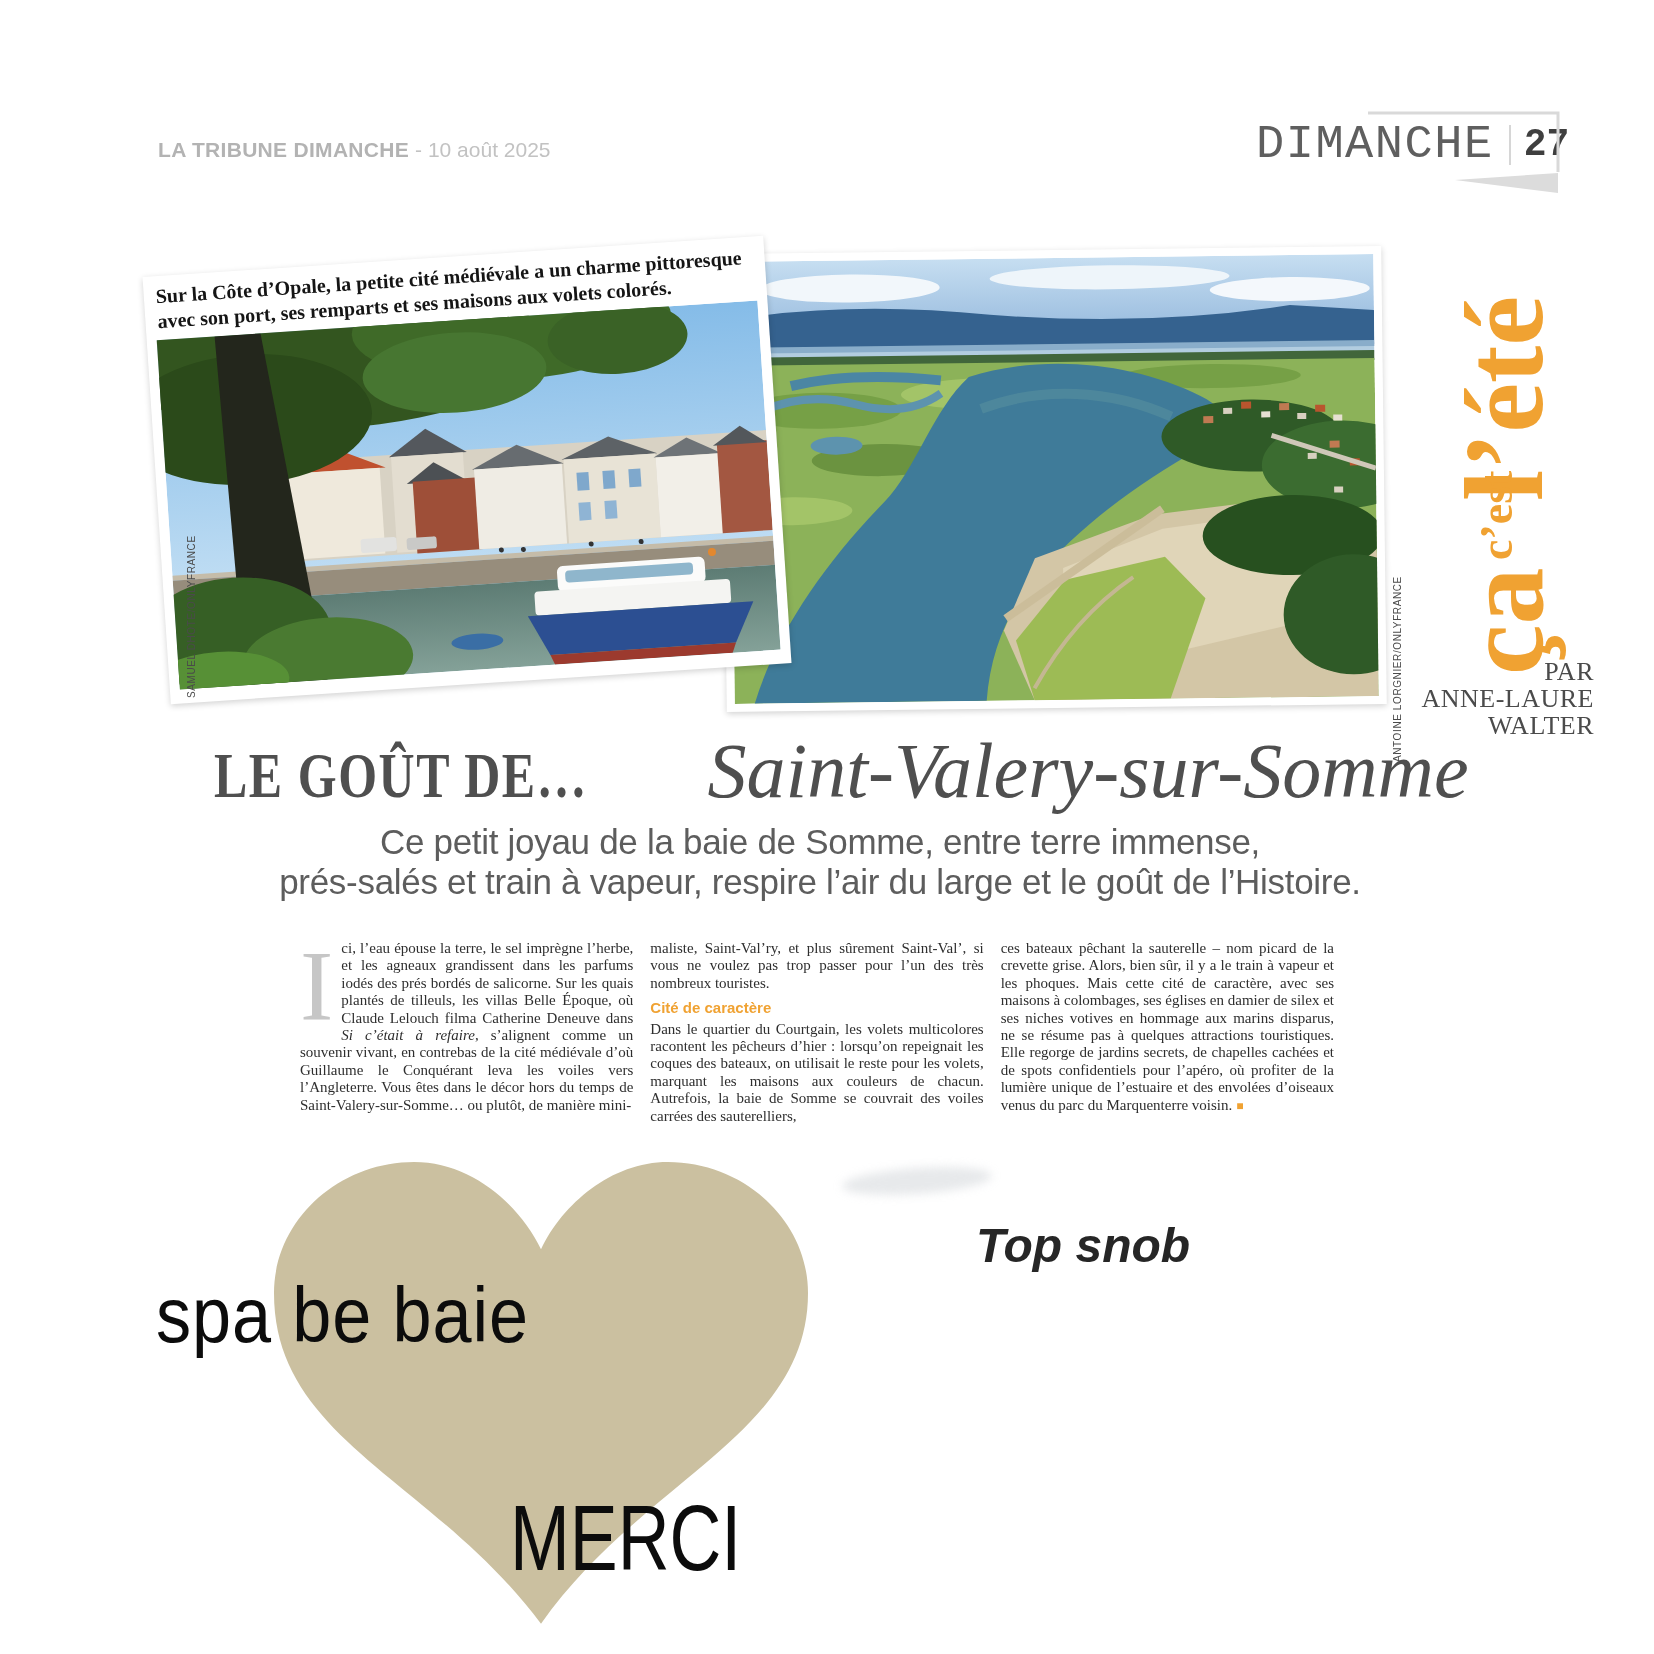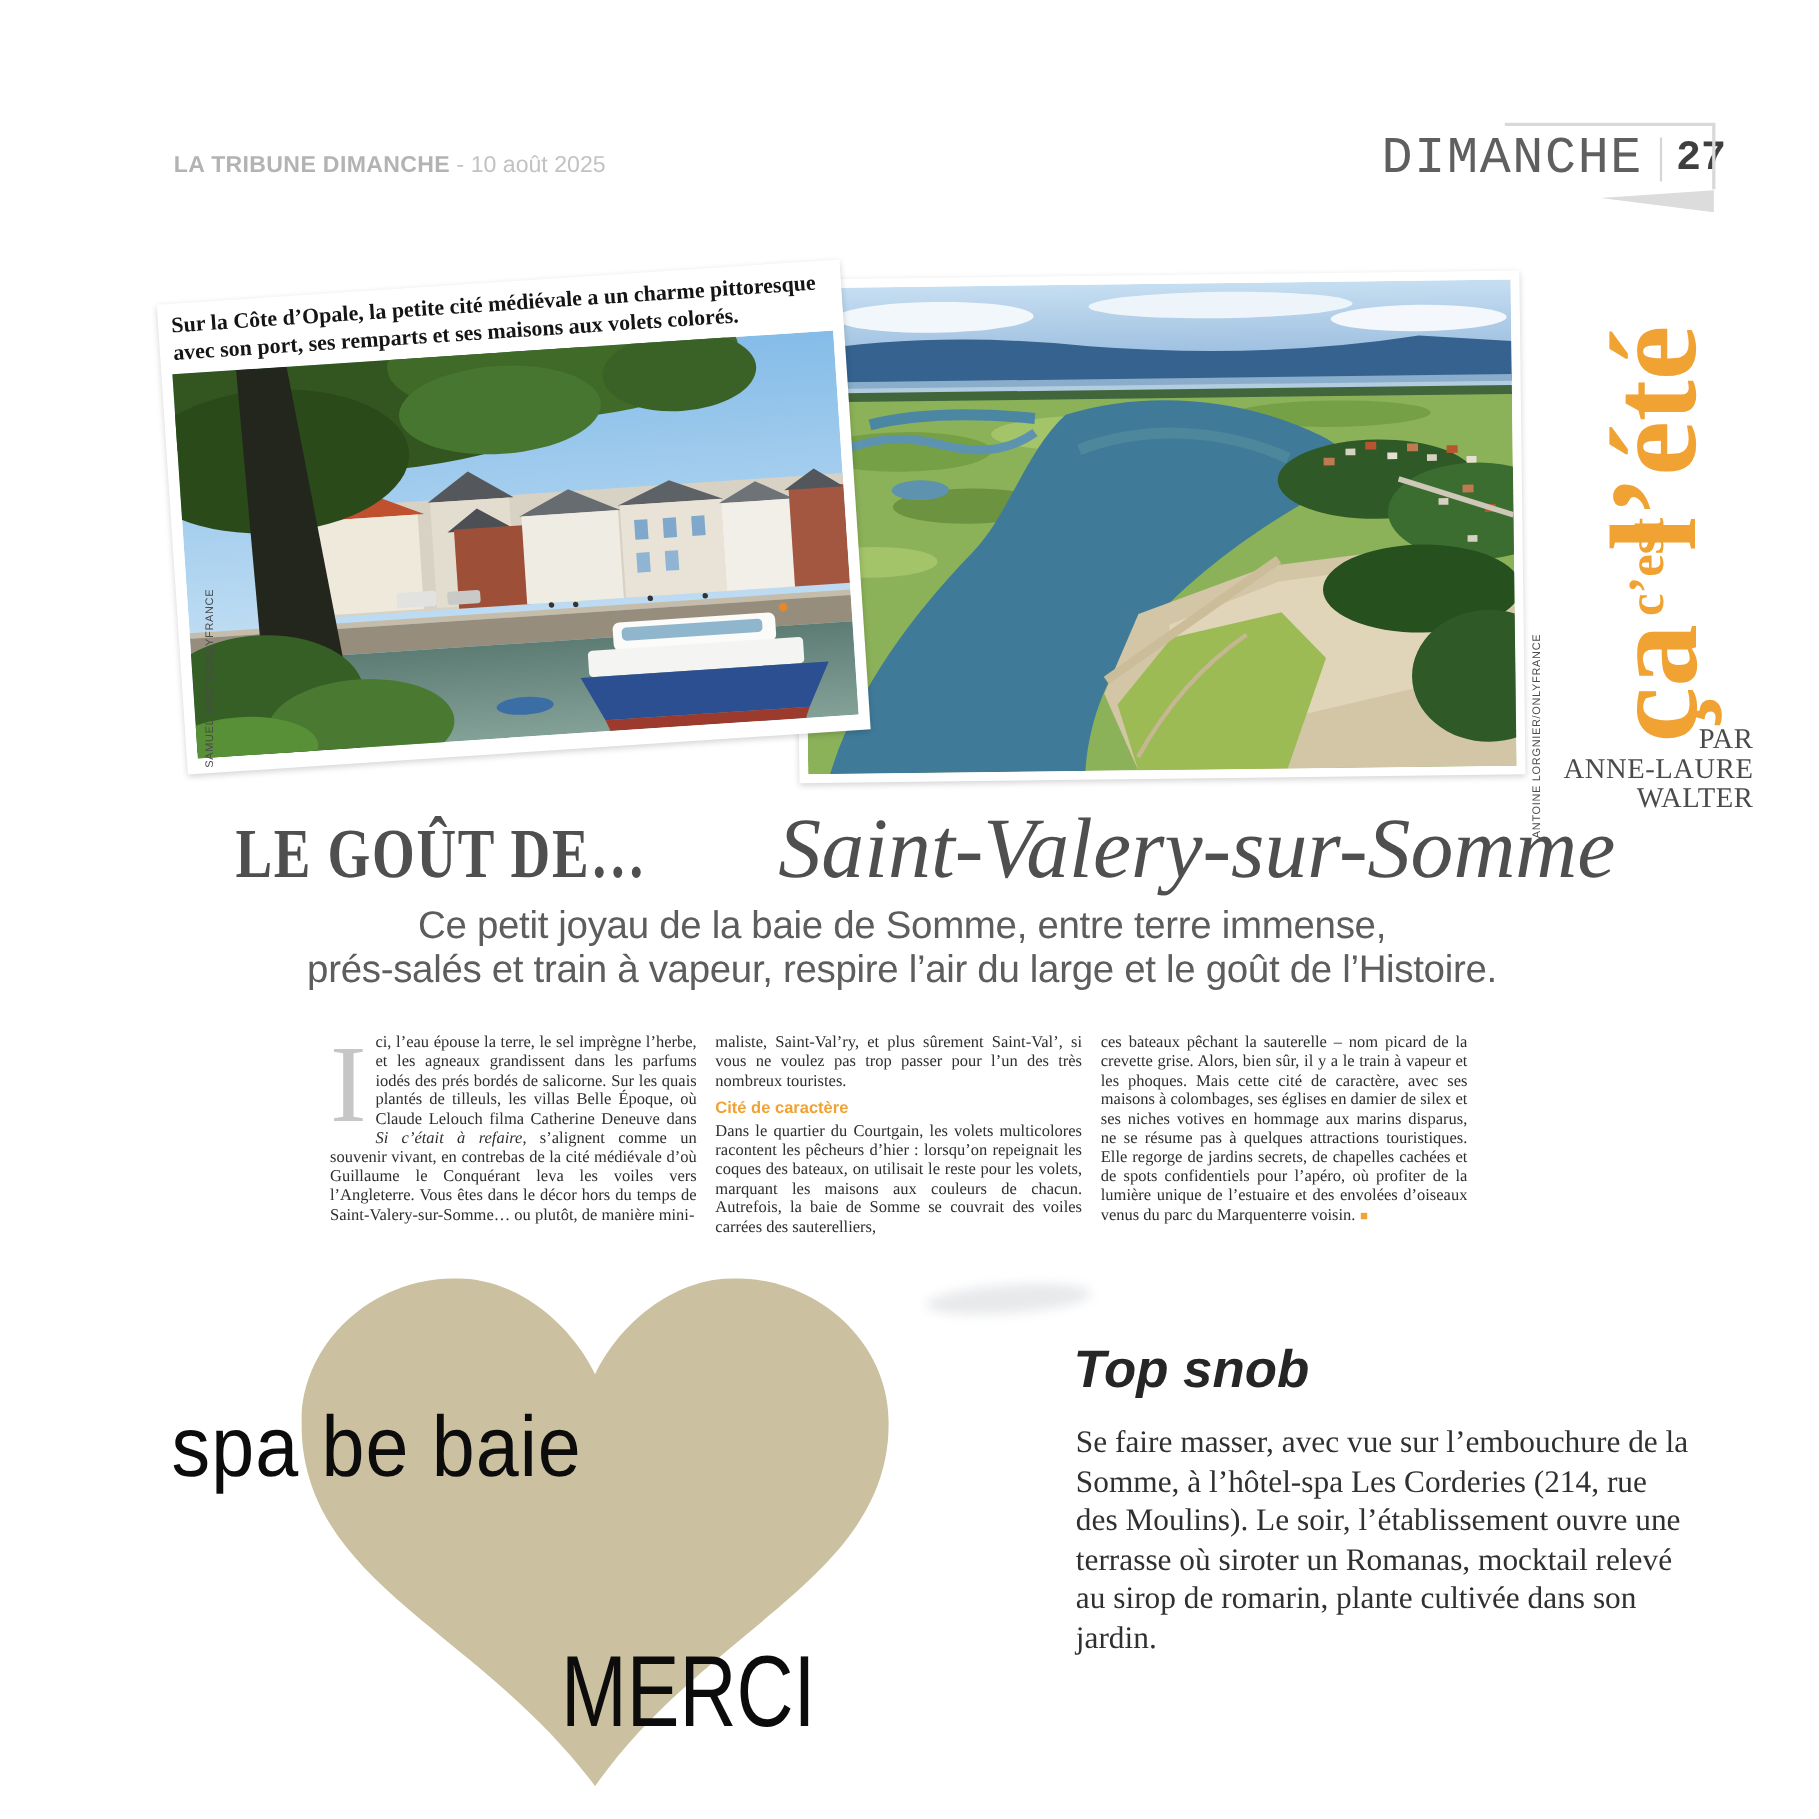--- a/index.html
+++ b/index.html
@@ -255,15 +255,14 @@
   </div>
 
   <div class="smudge"></div>
   <svg class="heart" width="534" height="468" viewBox="0 0 32 30" preserveAspectRatio="none">
     <path d="M23.6,0c-3.4,0-6.3,2.7-7.6,5.6C14.7,2.7,11.8,0,8.4,0C3.8,0,0,3.8,0,8.4c0,9.4,9.5,11.9,16,21.2c6.1-9.3,16-12.1,16-21.2C32,3.8,28.2,0,23.6,0z" fill="#CBC0A0"></path>
   </svg>
   <div class="note-text">spa be baie</div>
   <div class="merci-text">MERCI</div>
 
   <div class="sidebar-title">Top snob</div>
-  <div class="sidebar-body">Se faire masser, avec vue sur l’embouchure de la Somme, à l’hôtel-spa Les Corderies (214, rue des Moulins). Le soir, l’établissement ouvre une terrasse où siroter un Romanas, mocktail relevé au sirop de romarin, plante cultivée dans son jardin.</div>
 
 </div>
 
 </body></html>

